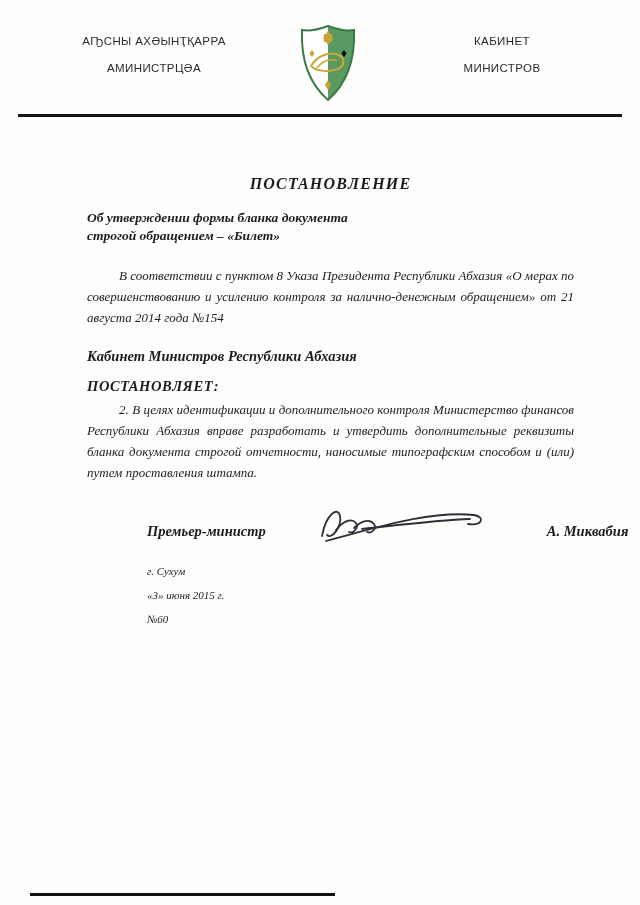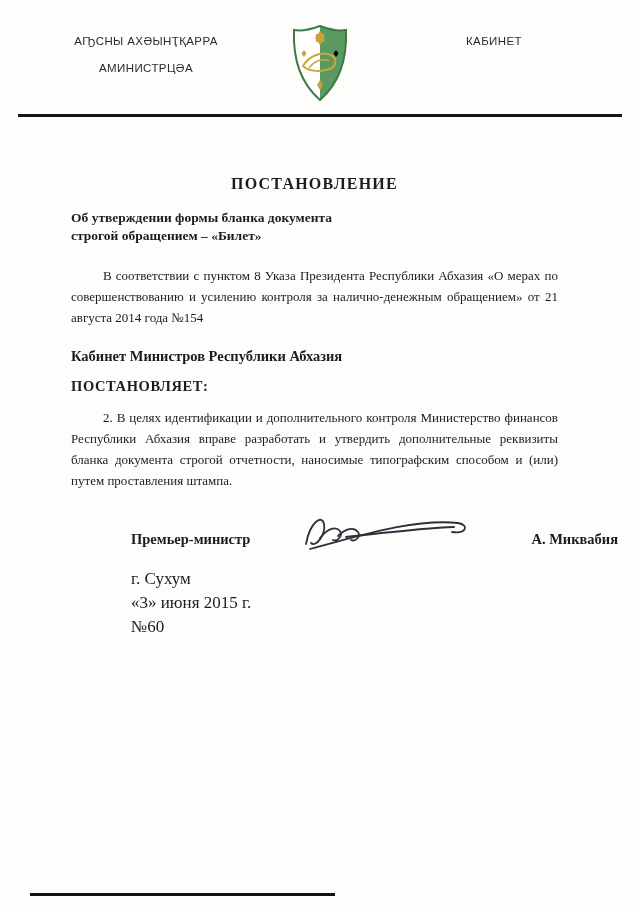--- a/index.html
+++ b/index.html
@@ -9,21 +9,21 @@
     margin:0 auto;
     background:#fdfdfb;
     font-family:"Liberation Serif", serif;
     color:#1c1c1c;
     overflow:hidden;
     box-shadow:0 0 6px rgba(0,0,0,.25);
   }
   
   .header {
     display:flex;
-    justify-content:center;
+    justify-content:flex-end;
     align-items:flex-start;
     padding:24px 38px 0 38px;
     gap:39px;
   }
   .header-col {
     font-family:"Liberation Sans", sans-serif;
     font-size:11.5px;
     letter-spacing:.4px;
     color:#2b2b2b;
     text-align:center;
@@ -34,22 +34,23 @@
   .emblem-wrap { width:70px; display:flex; justify-content:center; }
   .rule {
     position:absolute;
     left:18px; right:18px; top:114px;
     height:3px;
     background:#161616;
   }
   
   .content {
     position:absolute;
-    left:71px; top:117px;
+    left:87px; top:117px;
     width:487px;
+    font-style:italic;
   }
   .doc-title {
     margin-top:58px;
     text-align:center;
     font-weight:bold;
     font-size:16px;
     letter-spacing:1.2px;
   }
   .doc-subtitle {
     margin-top:16px;
@@ -58,21 +59,21 @@
     font-size:13.5px;
     line-height:18px;
   }
   .para {
     margin-top:20px;
     font-size:13px;
     line-height:21px;
     text-align:justify;
     text-indent:32px;
   }
-  .para.tight { margin-top:12px; }
+  .para.tight { margin-top:4px; }
   .center-bold {
     margin-top:20px;
     text-align:left;
     font-weight:bold;
     font-size:14.5px;
   }
   .center-bold.resolves { margin-top:13px; letter-spacing:.6px; }
   .para.first-item { margin-top:15px; }
   
   .sig-row {
@@ -87,21 +88,21 @@
   .sig-role, .sig-name {
     font-weight:bold;
     font-size:14.5px;
     white-space:nowrap;
   }
   .sig-scribble { margin-top:-14px; flex:0 0 auto; }
   
   .footer {
     margin-top:6px;
     padding-left:60px;
-    font-size:17px;
+    font-size:11px;
     line-height:24px;
   }
   .footer div { white-space:nowrap; }
   
   .scan-bottom-line {
     position:absolute;
     left:30px; top:893px;
     width:305px; height:3px;
     background:#121212;
   }
@@ -134,20 +135,21 @@
           <polygon points="13,26 15.5,29.5 13,33 10.5,29.5" fill="#c9a23a"></polygon>
           <polygon points="45,26 47.5,29.5 45,33 42.5,29.5"></polygon>
           <polygon points="29,56 32,61 29,66 26,61" fill="#c9a23a"></polygon>
         </g>
         <path d="M29 2 C40 6 50 7 55 6 C56 30 52 56 29 76 C6 56 2 30 3 6 C8 7 18 6 29 2 Z" fill="none" stroke-width="2" stroke="#3c7a46"></path>
       </svg>
     </div>
 
     <div class="header-col">
       <div>КАБИНЕТ</div>
+      <div>МИНИСТРОВ</div>
     </div>
   </div>
 
   <div class="rule"></div>
 
   <div class="content">
 
     <div class="doc-title">ПОСТАНОВЛЕНИЕ</div>
 
     <div class="doc-subtitle">

